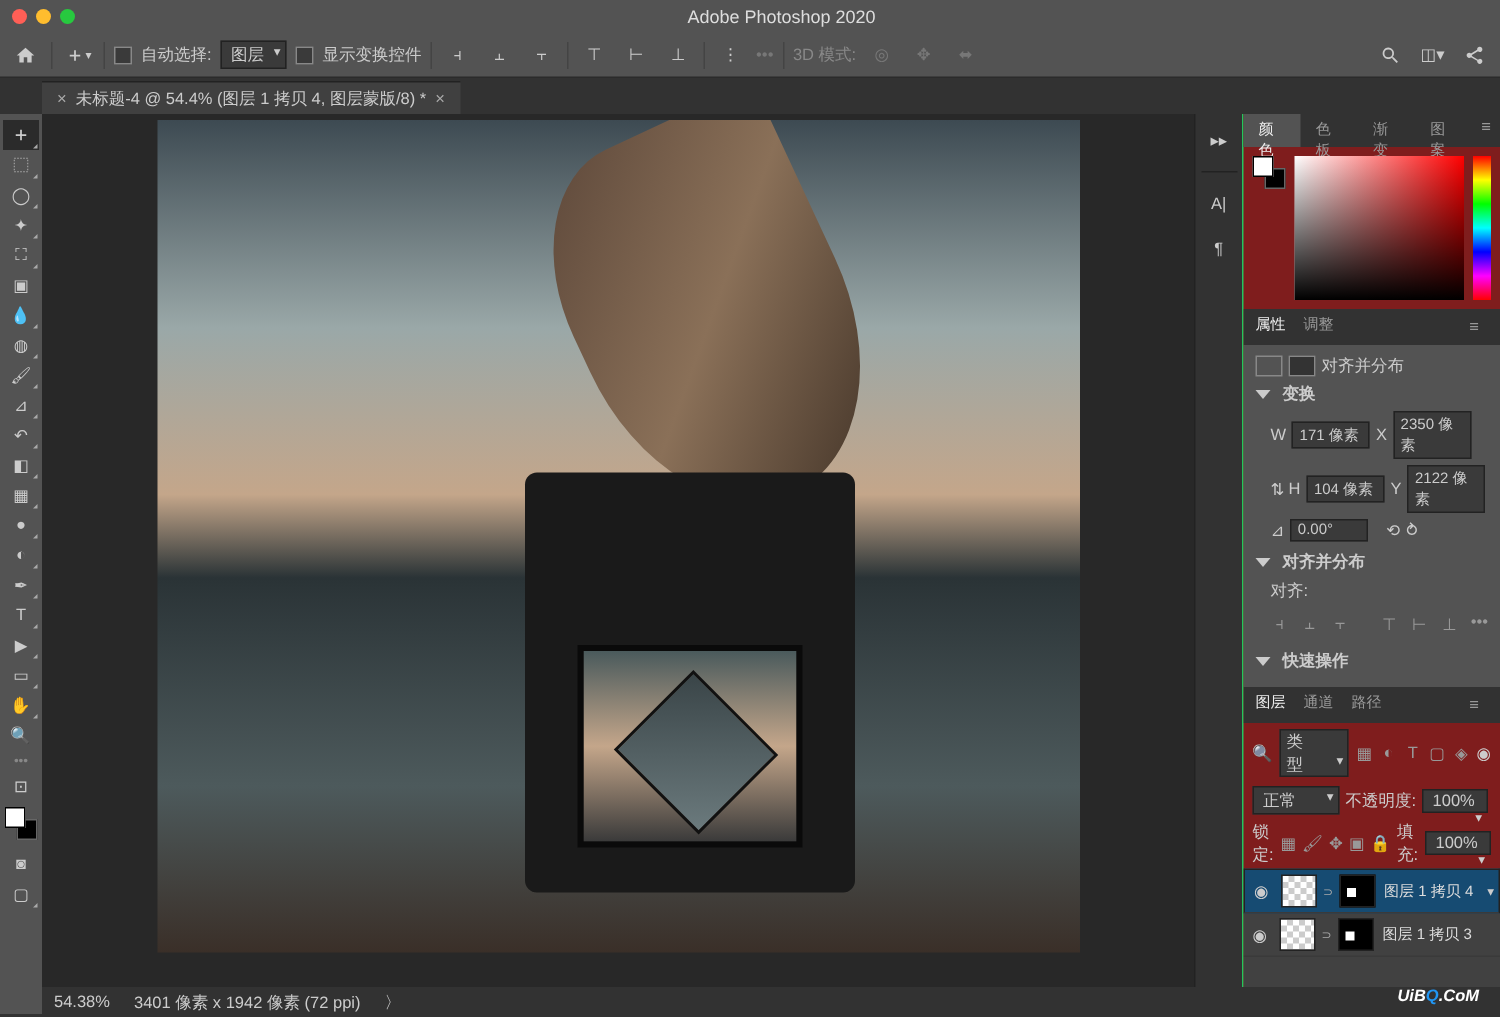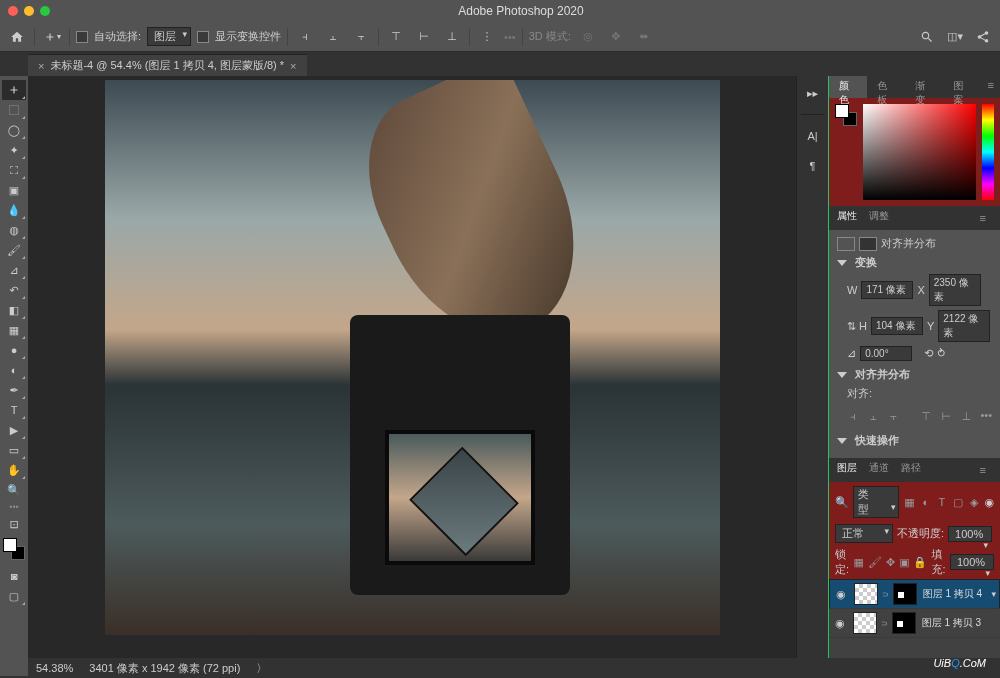--- a/index.html
+++ b/index.html
@@ -58,21 +58,21 @@
 .lyr-opts2{padding:2px 6px;display:flex;align-items:center;gap:4px;font-size:10px}
 .lyr-list{flex:1;overflow:auto;background:#414141}
 .layer{display:flex;align-items:center;padding:3px 6px;border-bottom:1px solid #3a3a3a;gap:4px}
 .layer.sel{background:#164b72}
 .eye{width:14px;color:#ccc}
 .thumb{width:24px;height:22px;background:#888;border:1px solid #222}
 .thumb.checker{background:repeating-conic-gradient(#ccc 0 25%,#fff 0 50%) 0 0/8px 8px}
 .mask{width:24px;height:22px;background:#000;border:1px solid #222;position:relative}
 .mask::after{content:"";position:absolute;width:6px;height:6px;background:#fff;top:8px;left:4px}
 .lname{font-size:10px;color:#ddd;margin-left:2px}
-.watermark{position:absolute;bottom:6px;right:14px;font-size:18px;font-weight:normal;font-style:italic}
+.watermark{position:absolute;bottom:6px;right:14px;font-size:18px;font-weight:bold;font-style:italic}
 .watermark .b{color:#fff}.watermark .q{color:#2196f3}
 svg{fill:currentColor}
 </style>
 </head>
 <body>
 
 <div class="titlebar">
   <div class="traffic">
     <div class="dot red"></div>
     <div class="dot yellow"></div>

